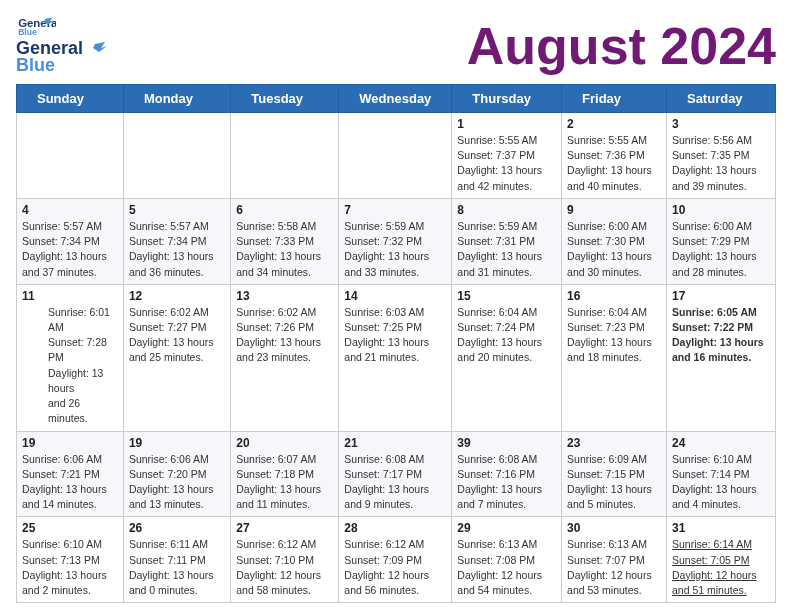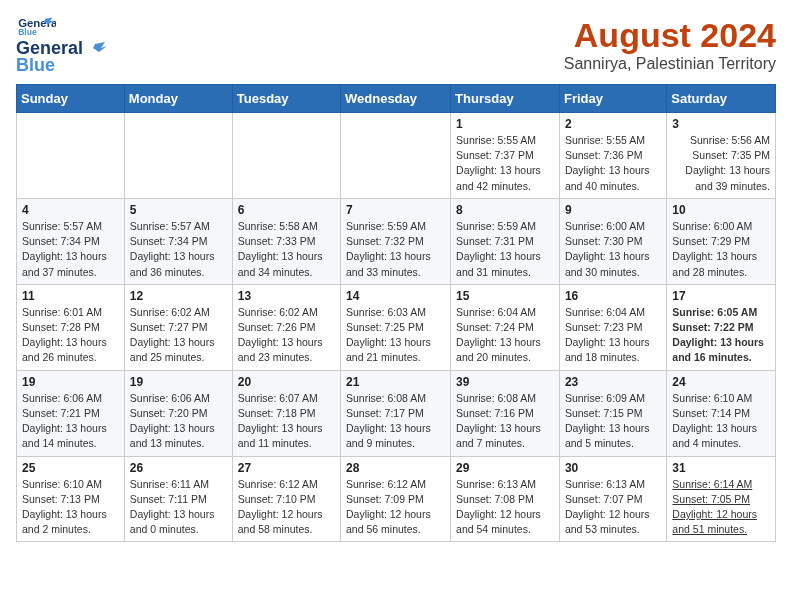--- a/index.html
+++ b/index.html
@@ -22,38 +22,38 @@
       align-items: flex-start;
     }
     .logo-bird {
       width: 40px;
       height: 20px;
     }
     .title-block {
       text-align: right;
     }
     .month-title {
-      font-size: 34px;
+      font-size: 52px;
       font-weight: bold;
-      color: #c2410c;
+      color: #701a75;
     }
     .location-title {
       font-size: 16px;
       color: #444;
     }
     .calendar {
       width: 100%;
       border-collapse: collapse;
       border: 1px solid #ccc;
     }
     .calendar th {
       background-color: #2a6db5;
       color: #fff;
       font-size: 13px;
-      padding: 6px 4px;
+      padding: 6px 20px;
       text-align: left;
       border: 1px solid #2060a0;
       margin-left: 48px;
     }
     .calendar td {
       vertical-align: top;
       border: 1px solid #ccc;
       padding: 4px 5px;
       font-size: 10.5px;
       color: #222;
@@ -91,21 +91,20 @@
     <div style="display:flex; align-items:center; margin-top:2px;">
       <span style="font-size:18px;font-weight:bold;color:#1a3a6b;">General</span>
       <svg width="22" height="14" viewBox="0 0 22 14" style="margin: 0 2px;">
         <polygon points="10,2 20,0 16,6 22,4 14,10 8,6" fill="#4a90d9"></polygon>
       </svg>
     </div>
     <span style="font-size:18px;font-weight:bold;color:#4a90d9;margin-top:-4px;">Blue</span>
   </div>
   <div class="title-block">
     <div class="month-title">August 2024</div>
-    <div class="location-title">Sannirya, Palestinian Territory</div>
   </div>
 </div>
 
 <table class="calendar">
   <thead>
     <tr>
     <th>Sunday</th>
         <th>Monday</th>
         <th>Tuesday</th>
         <th>Wednesday</th>
@@ -129,21 +128,21 @@
         </td>
         <td>
           <span class="day-number">2</span>
           <div class="day-detail" style="white-space: pre-line;">Sunrise: 5:55 AM
 Sunset: 7:36 PM
 Daylight: 13 hours
 and 40 minutes.</div>
         </td>
         <td>
           <span class="day-number">3</span>
-          <div class="day-detail" style="white-space: pre-line; text-align: right;">Sunrise: 5:56 AM
+          <div class="day-detail" style="white-space: pre-line;">Sunrise: 5:56 AM
 Sunset: 7:35 PM
 Daylight: 13 hours
 and 39 minutes.</div>
         </td>
       </tr>
       <tr>
         <td>
           <span class="day-number">4</span>
           <div class="day-detail" style="white-space: pre-line;">Sunrise: 5:57 AM
 Sunset: 7:34 PM
@@ -189,21 +188,21 @@
           <span class="day-number">10</span>
           <div class="day-detail" style="white-space: pre-line;">Sunrise: 6:00 AM
 Sunset: 7:29 PM
 Daylight: 13 hours
 and 28 minutes.</div>
         </td>
       </tr>
       <tr>
         <td>
           <span class="day-number">11</span>
-          <div class="day-detail" style="white-space: pre-line;">Sunrise: 6:01 AM
+          <div class="day-detail" style="white-space: pre-line; margin-left: 26px;">Sunrise: 6:01 AM
 Sunset: 7:28 PM
 Daylight: 13 hours
 and 26 minutes.</div>
         </td>
         <td>
           <span class="day-number">12</span>
           <div class="day-detail" style="white-space: pre-line;">Sunrise: 6:02 AM
 Sunset: 7:27 PM
 Daylight: 13 hours
 and 25 minutes.</div>

